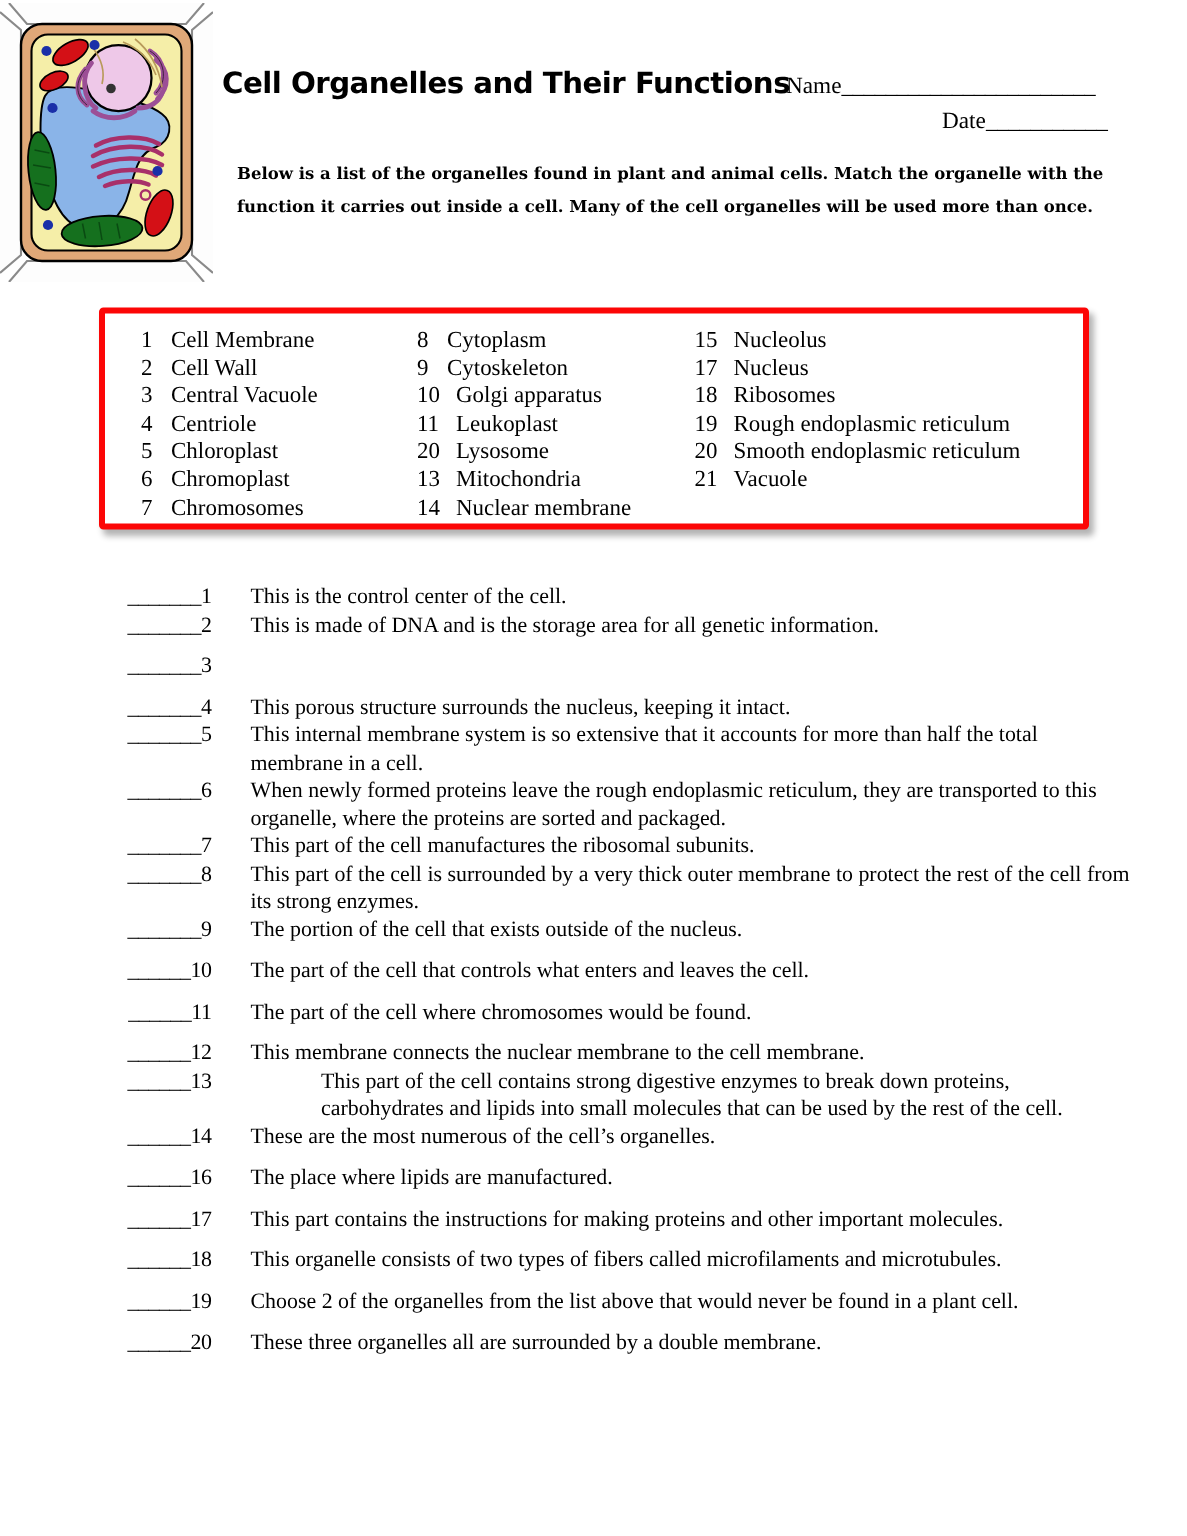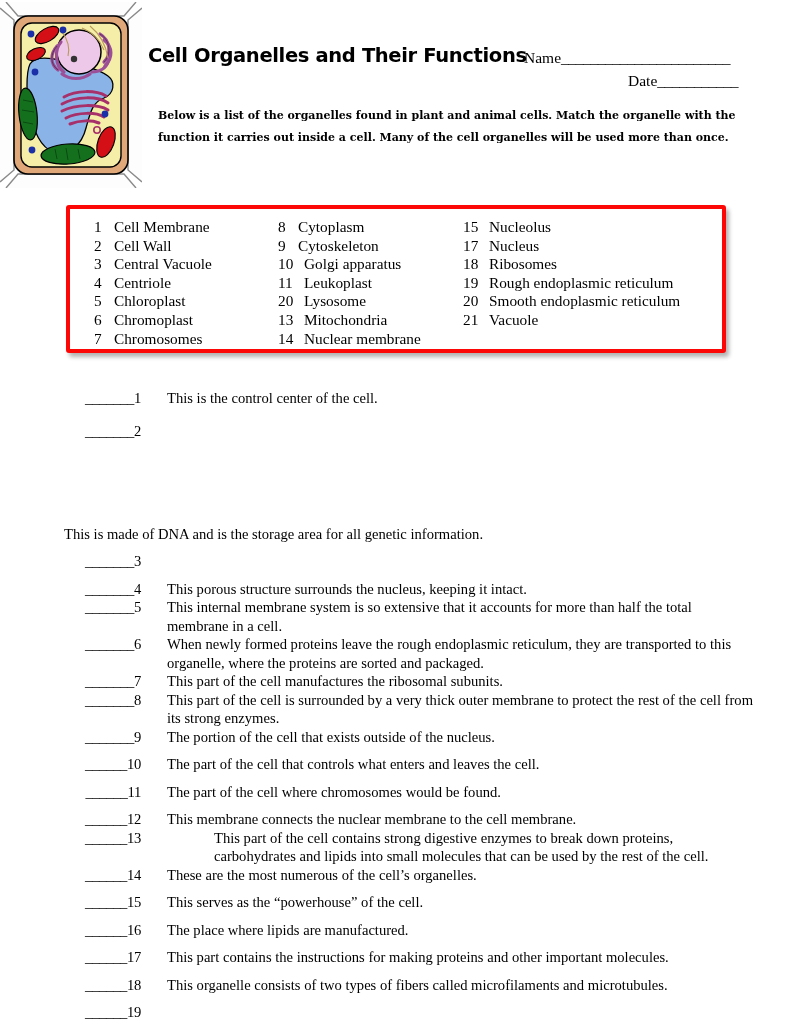--- a/index.html
+++ b/index.html
@@ -250,21 +250,21 @@
         <span class="org-item"><span class="org-num wide">21</span><span>Vacuole</span></span>
       </div>
   </div>
 </div>
 
 <div id="questions">
     <div class="question-row">
       <div class="q-blank">_______1</div>
       <div class="q-text">This is the control center of the cell.</div>
     </div>
-    <div class="question-row" style="margin-top: 14px; flex-direction: column;">
+    <div class="question-row" style="margin-top: 0;">
       <div class="q-blank">_______2</div>
       <div class="q-text">This is made of DNA and is the storage area for all genetic information.</div>
     </div>
     <div class="question-row" style="margin-top: 9px;">
       <div class="q-blank">_______3</div>
     </div>
     <div class="question-row" style="margin-top: 9px;">
       <div class="q-blank">_______4</div>
       <div class="q-text">This porous structure surrounds the nucleus, keeping it intact.</div>
     </div>
@@ -302,35 +302,32 @@
     </div>
     <div class="question-row" style="margin-top: 0px; gap: 47px;">
       <div class="q-blank">______13</div>
       <div class="q-text">This part of the cell contains strong digestive enzymes to break down proteins, carbohydrates and lipids into small molecules that can be used by the rest of the cell.</div>
     </div>
     <div class="question-row" style="margin-top: 0px;">
       <div class="q-blank">______14</div>
       <div class="q-text">These are the most numerous of the cell’s organelles.</div>
     </div>
     <div class="question-row" style="margin-top: 9px;">
-      <div class="q-blank">______15</div>
-      <div class="q-text">This serves as the “powerhouse” of the cell.</div>
-    </div>
-    <div class="question-row" style="margin-top: 9px;">
       <div class="q-blank">______16</div>
       <div class="q-text">The place where lipids are manufactured.</div>
     </div>
     <div class="question-row" style="margin-top: 9px;">
       <div class="q-blank">______17</div>
       <div class="q-text">This part contains the instructions for making proteins and other important molecules.</div>
     </div>
     <div class="question-row" style="margin-top: 9px;">
       <div class="q-blank">______18</div>
       <div class="q-text">This organelle consists of two types of fibers called microfilaments and microtubules.</div>
     </div>
     <div class="question-row" style="margin-top: 9px;">
       <div class="q-blank">______19</div>
+      <div class="q-text">Choose 2 of the organelles from the list above that would never be found in a plant cell.</div>
     </div>
     <div class="question-row" style="margin-top: 9px;">
       <div class="q-blank">______20</div>
       <div class="q-text">These three organelles all are surrounded by a double membrane.</div>
     </div>
   </div>
 
 </body></html>

